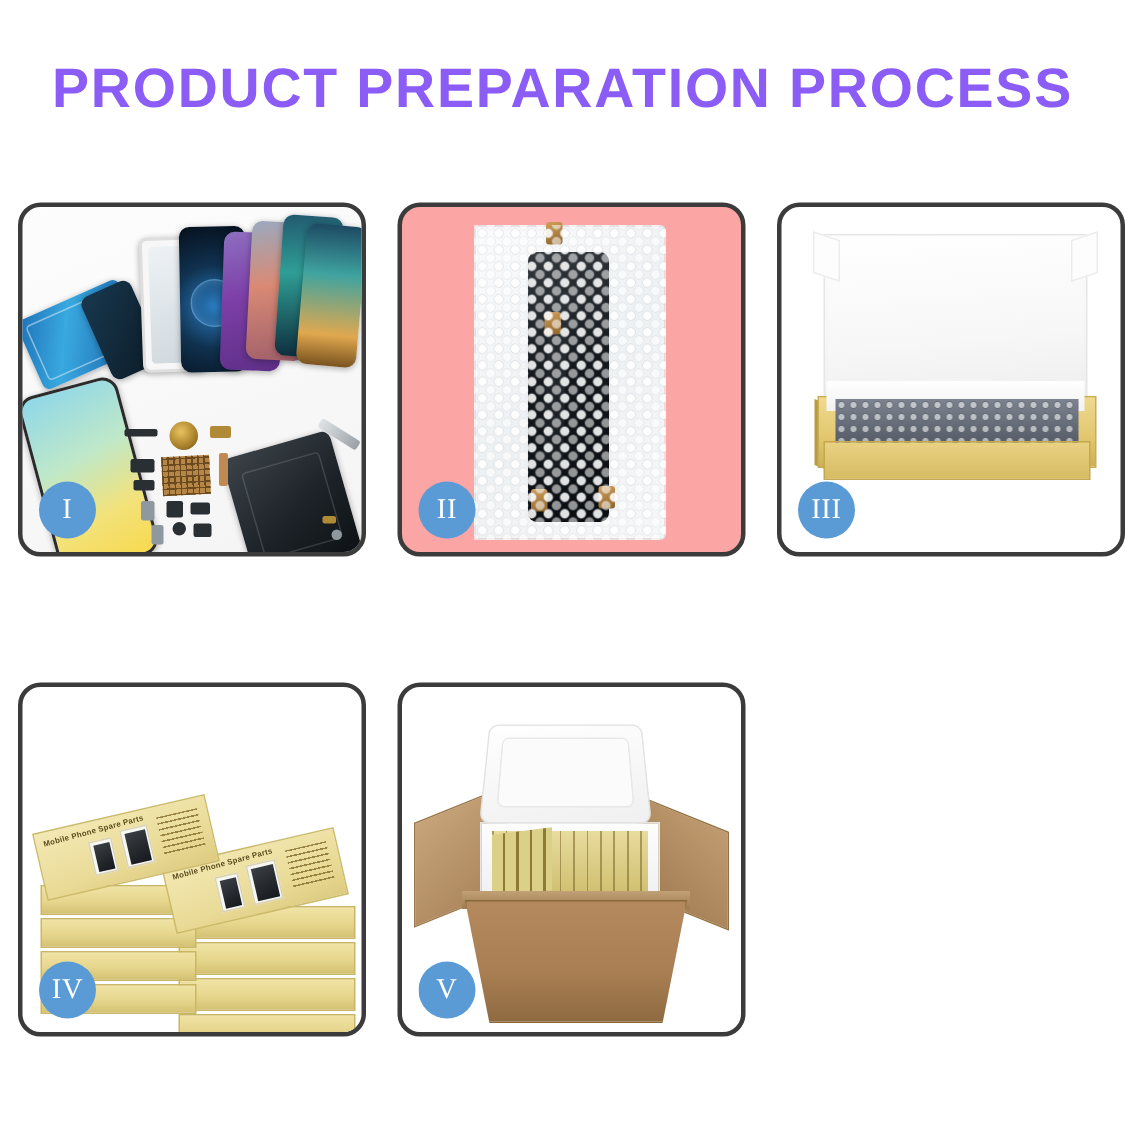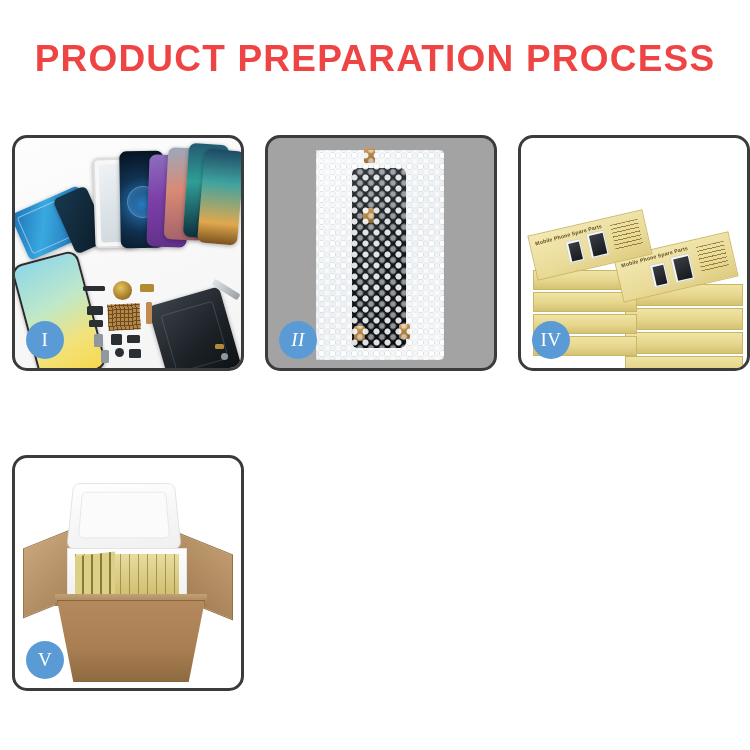--- a/index.html
+++ b/index.html
@@ -6,21 +6,21 @@
   body {
     width:750px; height:750px; background:#ffffff;
     font-family:"Liberation Sans", sans-serif; overflow:hidden;
   }
   .page { position:relative; width:750px; height:750px; }
 
   
   .header { padding-top:40px; text-align:center; }
   .title {
     font-size:37px; font-weight:bold; letter-spacing:1.2px;
-    color:#ef4444; line-height:1.05; white-space:nowrap;
+    color:#8b5cf6; line-height:1.05; white-space:nowrap;
   }
   .subtitle {
     margin-top:11px; font-size:15.5px; color:#2b2b2b;
     letter-spacing:.1px; white-space:nowrap;
   }
 
   
   .grid {
     position:absolute; left:12px; top:135px;
     width:726px; height:555px;
@@ -127,21 +127,21 @@
       #b58645;
     transform:rotate(-3deg);
   }
   .tweez{
     position:absolute;left:196px;top:148px;width:30px;height:7px;
     background:linear-gradient(90deg,#dfe3e6,#9aa1a6);
     transform:rotate(32deg);border-radius:2px;
   }
 
   
-  .p2 { background:#a3a3a3;font-style:italic; }
+  .p2 { background:#fca5a5; }
   .bw-bag {
     position:absolute; left:48px; top:12px; width:128px; height:210px;
     background:
       radial-gradient(circle at 30% 30%, rgba(255,255,255,.95) 0 2px, transparent 3px),
       linear-gradient(135deg,#fbfcfd 0%,#eef1f3 50%,#f7f8f9 100%);
     border:1px solid #e3e6e8; border-radius:4px;
   }
   .bubbles {
     position:absolute; inset:0;
     background-image:
@@ -380,20 +380,31 @@
         <div class="conn" style="left:96px;top:10px;"></div>
         <div class="conn" style="left:95px;top:70px;"></div>
         <div class="conn" style="left:86px;top:188px;"></div>
         <div class="conn" style="left:131px;top:186px;"></div>
         <div class="bubbles" style="left:48px;top:12px;width:128px;height:210px;position:absolute;"></div>
         <div class="bubbles b2" style="left:48px;top:12px;width:128px;height:210px;position:absolute;"></div>
       </div>
       <div class="badge">II</div>
     </div>
 
+    <div class="panel p3">
+      <div class="stage">
+        <div class="box3-lid"></div>
+        <div class="box3-sideL"></div>
+        <div class="box3-tray"></div>
+        <div class="box3-foam"></div>
+        <div class="box3-items"></div>
+        <div class="box3-front"></div>
+      </div>
+      <div class="badge">III</div>
+    </div>
 
     <div class="panel p4">
       <div class="stage">
         <div class="stack">
           <div class="bx r4"></div>
           <div class="bx r3"></div>
           <div class="bx r2"></div>
           <div class="bx r1"></div>
           <div class="bx l4"></div>
           <div class="bx l3"></div>

